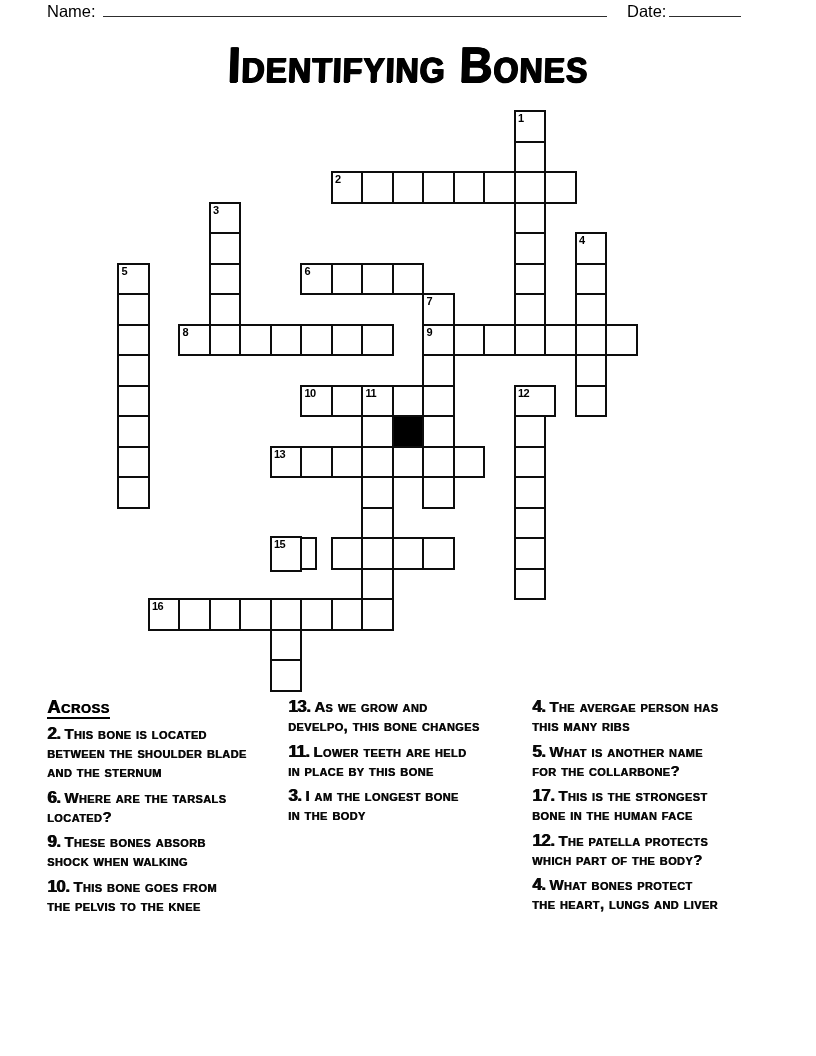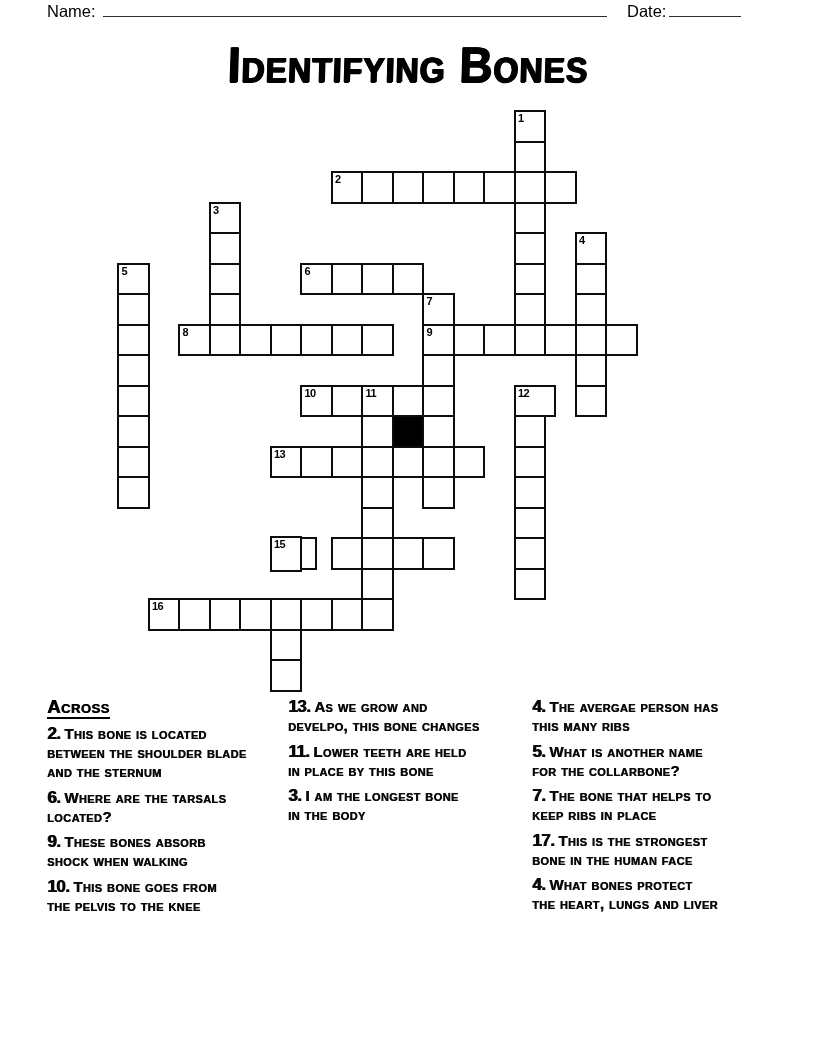--- a/index.html
+++ b/index.html
@@ -252,16 +252,16 @@
     <p class="clue"><span class="num">10.</span><span>This bone goes from<br>the pelvis to the knee</span></p>
   </div>
 <div class="clue-col" id="clue-col-1" style="left:288px">
     <p class="clue"><span class="num">13.</span><span>As we grow and<br>develpo, this bone changes</span></p>
     <p class="clue"><span class="num">11.</span><span>Lower teeth are held<br>in place by this bone</span></p>
     <p class="clue"><span class="num">3.</span><span>I am the longest bone<br>in the body</span></p>
   </div>
 <div class="clue-col" id="clue-col-2" style="left:532px">
     <p class="clue"><span class="num">4.</span><span>The avergae person has<br>this many ribs</span></p>
     <p class="clue"><span class="num">5.</span><span>What is another name<br>for the collarbone?</span></p>
-    <p class="clue"><span class="num">7.</span><span>The bone that helps to<br>keep ribs in place</span></p>
     <p class="clue"><span class="num">17.</span><span>This is the strongest<br>bone in the human face</span></p>
+    <p class="clue"><span class="num">12.</span><span>The patella protects<br>which part of the body?</span></p>
     <p class="clue"><span class="num">4.</span><span>What bones protect<br>the heart, lungs and liver</span></p>
   </div>
 
 </body></html>

